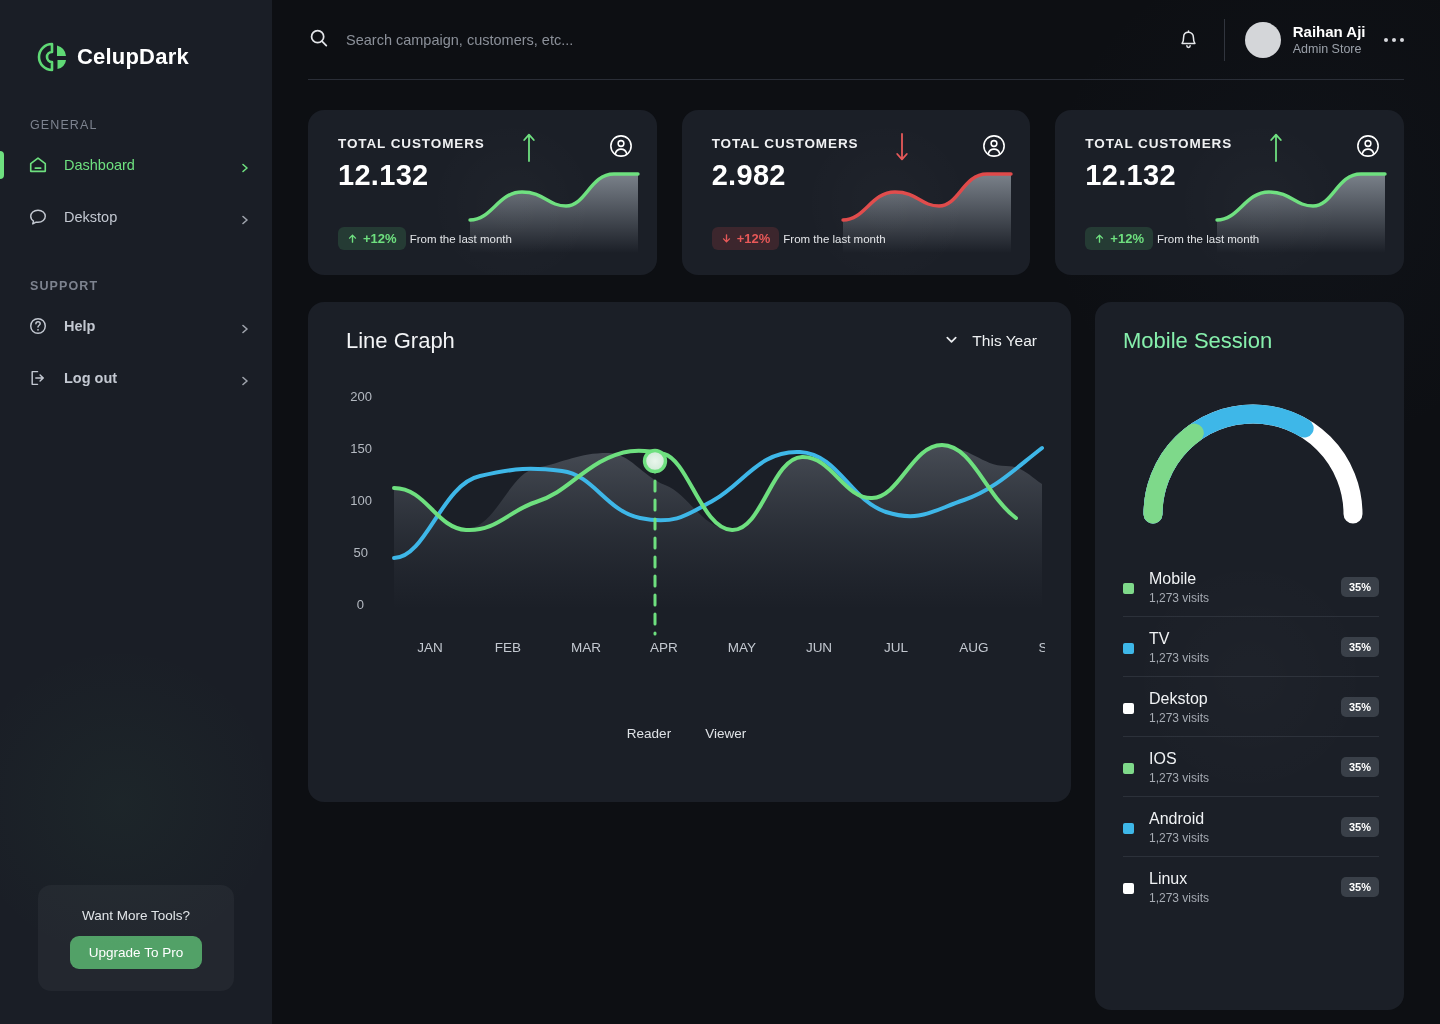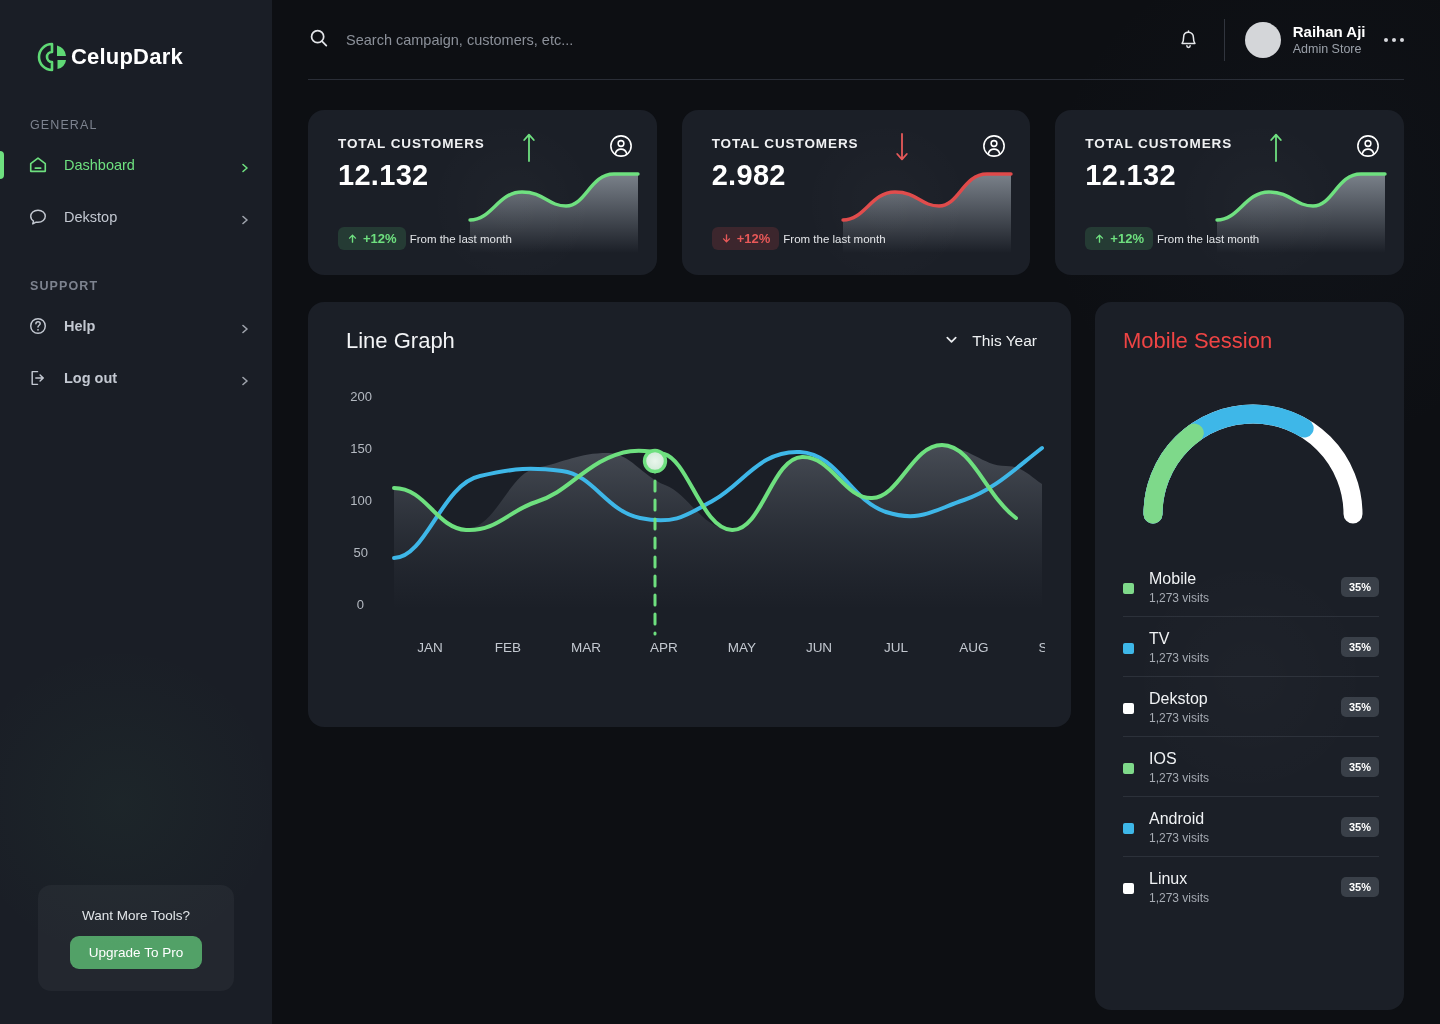--- a/index.html
+++ b/index.html
@@ -18,21 +18,21 @@
     background:#1a1e26;
     position:relative;
     overflow:hidden;
   }
   .sidebar::after{
     content:""; position:absolute; left:-40px; bottom:60px;
     width:320px; height:320px; border-radius:50%;
     background:radial-gradient(circle, rgba(90,200,120,.045) 0%, rgba(90,200,120,0) 70%);
     pointer-events:none;
   }
-  .brand { display:flex; align-items:center; gap:1px; padding:40px 16px 0 36px; }
+  .brand { display:flex; align-items:center; gap:7px; padding:40px 16px 0 36px; }
   .brand-logo { width:34px; height:34px; flex:0 0 34px; }
   .brand-name { font-size:22px; font-weight:bold; letter-spacing:.2px; color:#fff; }
 
   .nav-section { margin-top:44px; }
   .nav-label {
     font-size:12.5px; letter-spacing:1.1px; color:#7d838f;
     padding-left:30px; margin-bottom:13px;
   }
   .nav-item {
     position:relative; display:flex; align-items:center;
@@ -112,21 +112,21 @@
     display:flex; align-items:center; gap:5px;
     padding:4px 9px; border-radius:6px; font-size:13px; font-weight:bold;
   }
   .stat-badge.up { background:rgba(90,200,120,.17); color:#6ee07f; }
   .stat-badge.down { background:rgba(225,80,80,.17); color:#e75858; }
   .stat-sub { font-size:11.5px; color:#e3e5e8; }
 
   
   .mid-row { display:flex; gap:24px; margin-top:27px; align-items:flex-start; }
   .linecard {
-    flex:0 0 763px; height:425px; border-radius:16px; background:#1b1f27;
+    flex:0 0 763px; height:500px; border-radius:16px; background:#1b1f27;
     padding:26px 28px 0 22px; position:relative; overflow:hidden;
   }
   .line-head { display:flex; align-items:center; justify-content:space-between; padding:0 6px 0 16px; }
   .line-title { font-size:22px; color:#f2f3f5; }
   .range-sel { display:flex; align-items:center; gap:13px; cursor:pointer; color:#eef0f2; font-size:15.5px; }
   .chart-svg { display:block; margin-top:12px; }
 
   .legend { display:flex; justify-content:center; gap:34px; margin-top:10px; }
   .legend-item { display:flex; align-items:center; gap:9px; font-size:13.5px; color:#dfe2e6; }
 
@@ -134,21 +134,21 @@
   .sessioncard {
     flex:1; height:708px; border-radius:16px; background:#1b1f27;
     padding:26px 25px 0 28px; position:relative; overflow:hidden;
   }
   .sessioncard::after{
     content:""; position:absolute; left:30px; top:250px; width:250px; height:250px;
     border-radius:50%;
     background:radial-gradient(circle, rgba(255,255,255,.016) 0%, rgba(255,255,255,0) 70%);
     pointer-events:none;
   }
-  .session-title { font-size:22px; color:#ef4444; }
+  .session-title { font-size:22px; color:#86efac; }
   .gauge-wrap { position:relative; height:175px; margin-top:20px; }
   .gauge-center { position:absolute; left:0; right:0; top:88px; text-align:center; }
   .gauge-pct { font-size:25px; color:#fff; letter-spacing:.3px; }
   .gauge-cap { font-size:14.5px; color:#b9bec6; margin-top:3px; }
 
   .dev-list { margin-top:8px; position:relative; }
   .dev-row { display:flex; align-items:center; padding:12px 0 11px 0; position:relative; }
   .dev-row + .dev-row { border-top:1px solid #2c313a; }
   .dev-sw { width:11px; height:11px; border-radius:2px; flex:0 0 11px; margin-right:15px; margin-top:2px; }
   .dev-txt { flex:1; }

